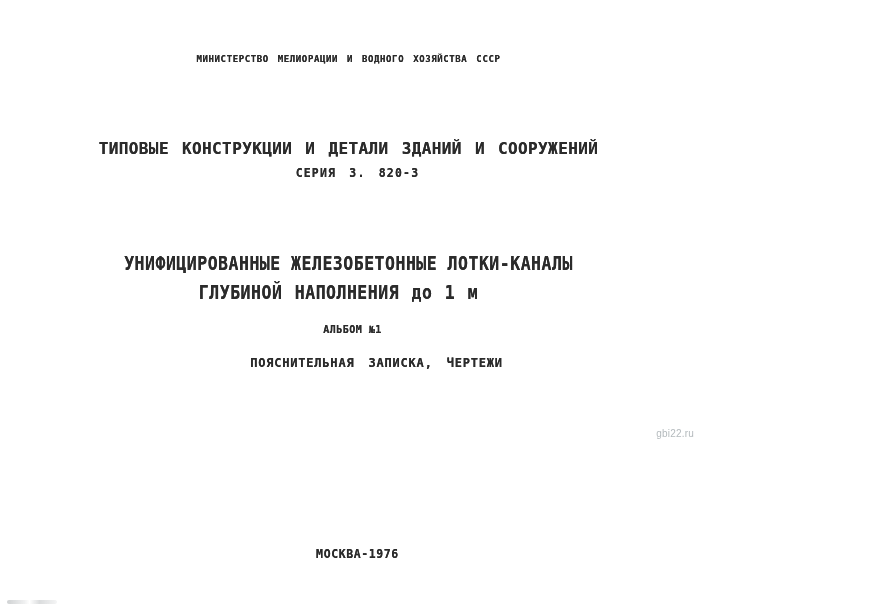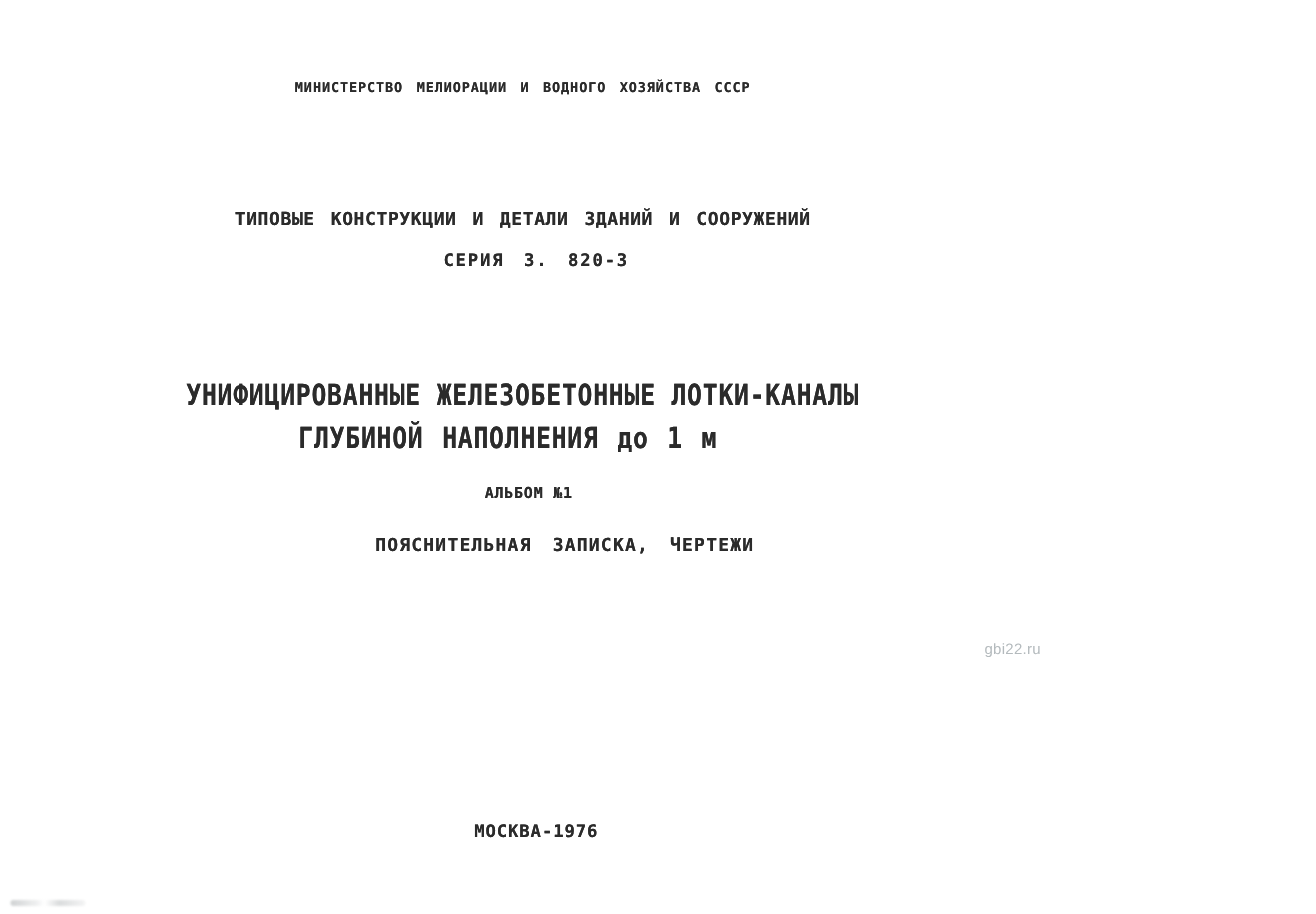--- a/index.html
+++ b/index.html
@@ -27,21 +27,21 @@
     text-shadow: 0 0 0.4px #3a3a3a;
   }
   .ministry {
     top: 54px;
     font-size: 9px;
     letter-spacing: 0.6px;
     word-spacing: 3px;
   }
   .series-line1 {
     top: 139px;
-    font-size: 12px;
+    font-size: 16px;
     letter-spacing: 0.4px;
     word-spacing: 3px;
   }
   .series-line2 {
     top: 166px;
     font-size: 11.5px;
     letter-spacing: 1.2px;
     word-spacing: 5px;
     transform: translateX(9px);
   }

